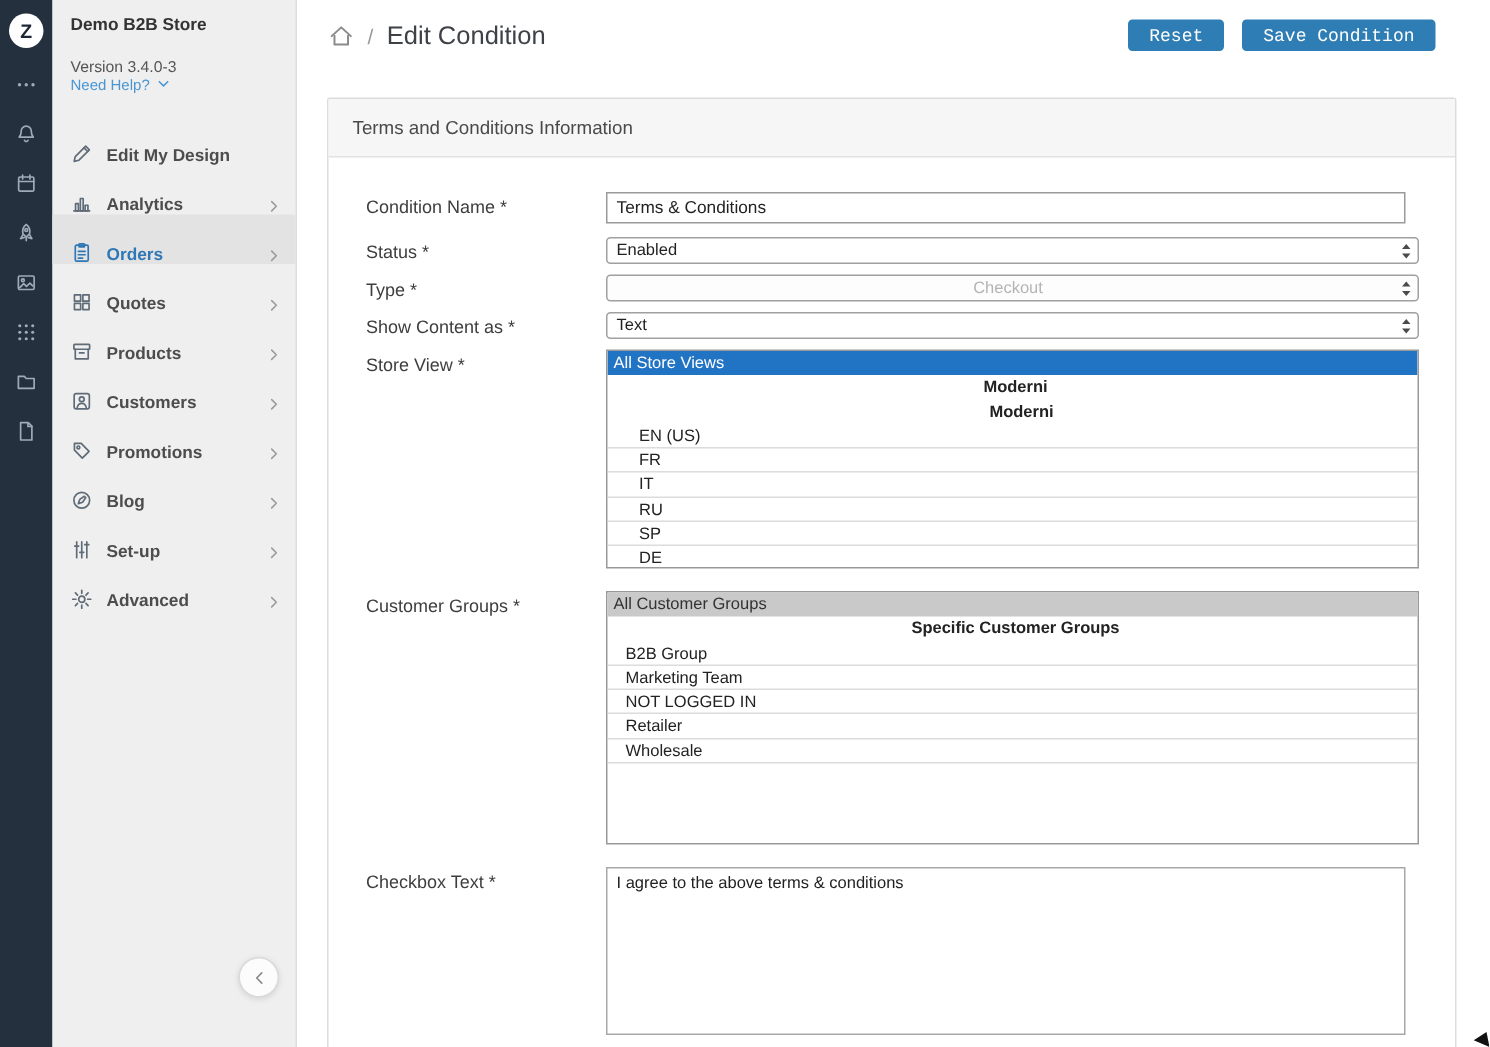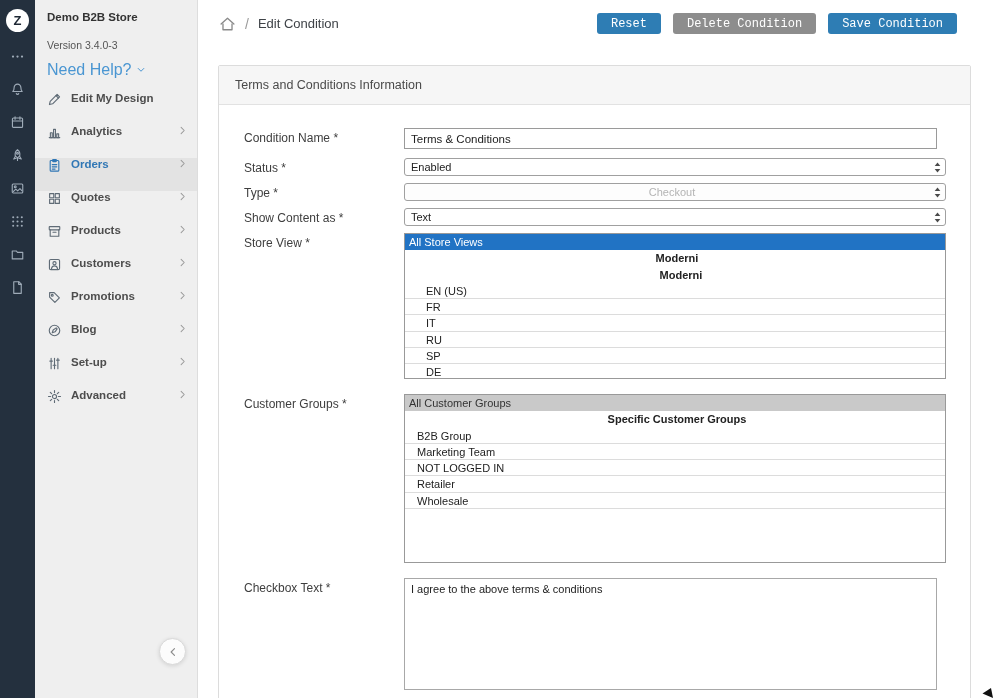--- a/index.html
+++ b/index.html
@@ -11,36 +11,36 @@
   
   .rail { width:35px; background:#24303e; display:flex; flex-direction:column; align-items:center; padding-top:9px; flex:none; }
   .logo { width:23px; height:23px; border-radius:50%; background:#fff; color:#1d2733; font-weight:bold; font-size:13px; display:flex; align-items:center; justify-content:center; margin-bottom:8px; cursor:pointer; }
   .rail-icon { height:33px; width:100%; display:flex; align-items:center; justify-content:center; color:#9fabb8; cursor:pointer; }
 
   
   .sidebar { width:163px; background:#efefef; border-right:1px solid #dddddd; flex:none; display:flex; flex-direction:column; }
   .sidebar-head { padding:11px 10px 8px 12px; }
   .store-name { font-size:11.5px; font-weight:bold; color:#333; }
   .store-version { font-size:10.5px; color:#555; margin-top:16px; }
-  .need-help { font-size:16px; color:#4a96d2; margin-top:10px; display:flex; align-items:center; gap:4px; cursor:pointer; }
+  .need-help { font-size:10px; color:#4a96d2; display:flex; align-items:center; gap:4px; cursor:pointer; }
   .menu { margin-top:5px; }
-  .menu-item { height:33px; display:flex; align-items:flex-start; padding:0 9px 0 11px; gap:9px; cursor:pointer; color:#4d4d4d; }
+  .menu-item { height:33px; display:flex; align-items:flex-end; padding:0 9px 0 11px; gap:9px; cursor:pointer; color:#4d4d4d; }
   .menu-item.active { background:#e3e3e3; color:#3077b5; }
   .menu-icon { display:flex; width:16px; justify-content:center; color:#5f6b76; }
   .menu-item.active .menu-icon { color:#3077b5; }
   .menu-label { font-size:11.5px; font-weight:bold; flex:1; }
   .menu-item.active .menu-label { color:#3077b5; }
   .menu-chevron { color:#9a9a9a; display:flex; }
 
   
   .main { flex:1; display:flex; flex-direction:column; background:#fff; min-width:0; }
   .topbar { height:47px; display:flex; align-items:center; justify-content:space-between; padding:0 36px 0 21px; flex:none; }
   .breadcrumb { display:flex; align-items:center; gap:9px; color:#8a8a8a; }
   .bc-sep { font-size:14px; color:#9a9a9a; }
-  .page-title { font-size:13px; color:#3e4247; }
+  .page-title { font-size:17px; color:#3e4247; }
   .top-actions { display:flex; gap:12px; }
   .btn { height:21px; padding:0 14px; border:none; border-radius:3px; color:#fff; font-size:12px; font-family:Liberation Mono, monospace; cursor:pointer; }
   .btn.blue { background:#2e7db4; }
   .btn.gray { background:#8d8d8d; }
 
   .card { margin:18px 22px 0 20px; border:1px solid #dcdcdc; border-radius:2px; background:#fff; flex:1; }
   .card-header { background:#f6f6f6; border-bottom:1px solid #e2e2e2; padding:12px 16px; font-size:12.5px; color:#4a4a4a; }
   .card-body { padding:23px 24px 30px 25px; }
 
   .form-row { display:flex; margin-bottom:7px; }
@@ -308,21 +308,20 @@
             <svg viewBox="0 0 18 17" width="17" height="16" fill="none" stroke="currentColor" stroke-width="1.4" stroke-linecap="round" stroke-linejoin="round">
               <path d="M2.2 8.6 9 2.4l6.8 6.2"></path>
               <path d="M4.2 8.4v6.2h9.6V8.4"></path>
             </svg>
           </span>
         <span class="bc-sep">/</span>
         <span class="page-title">Edit Condition</span>
       </div>
       <div class="top-actions">
         <button class="btn blue">Reset</button>
-        <button class="btn gray">Delete Condition</button>
         <button class="btn blue">Save Condition</button>
       </div>
     </div>
 
     <div class="card">
       <div class="card-header">Terms and Conditions Information</div>
       <div class="card-body">
 
         <div class="form-row row-name">
           <label class="form-label">Condition Name *</label>

